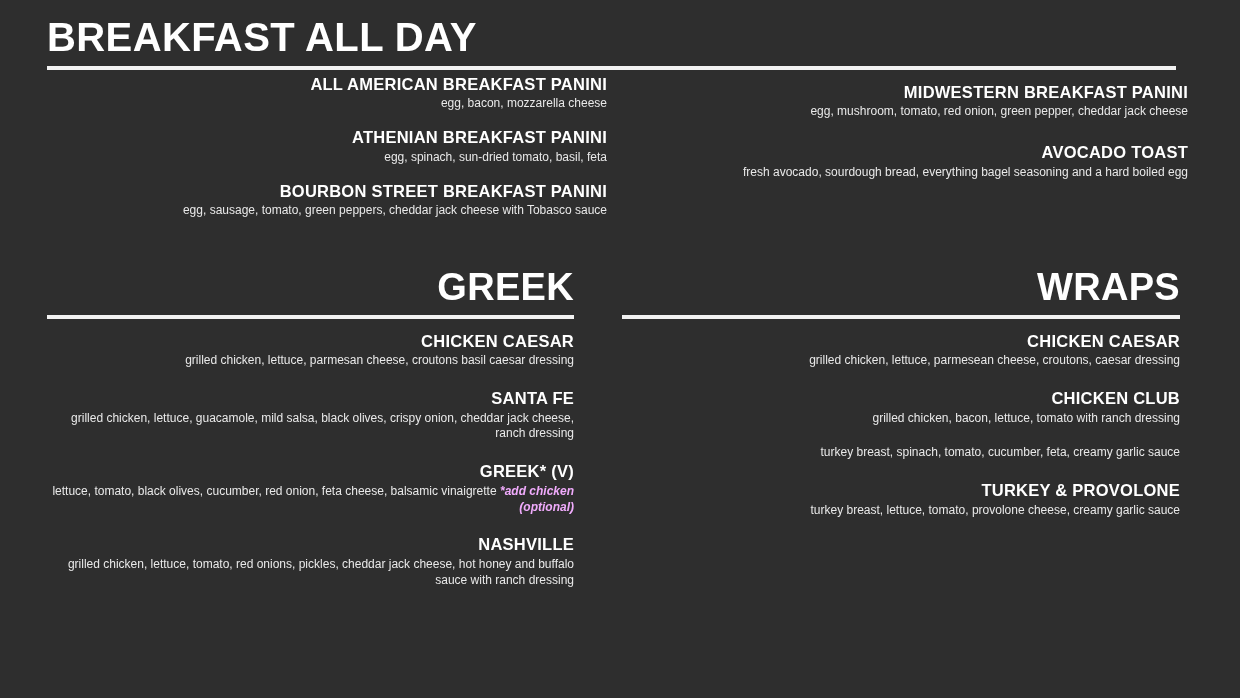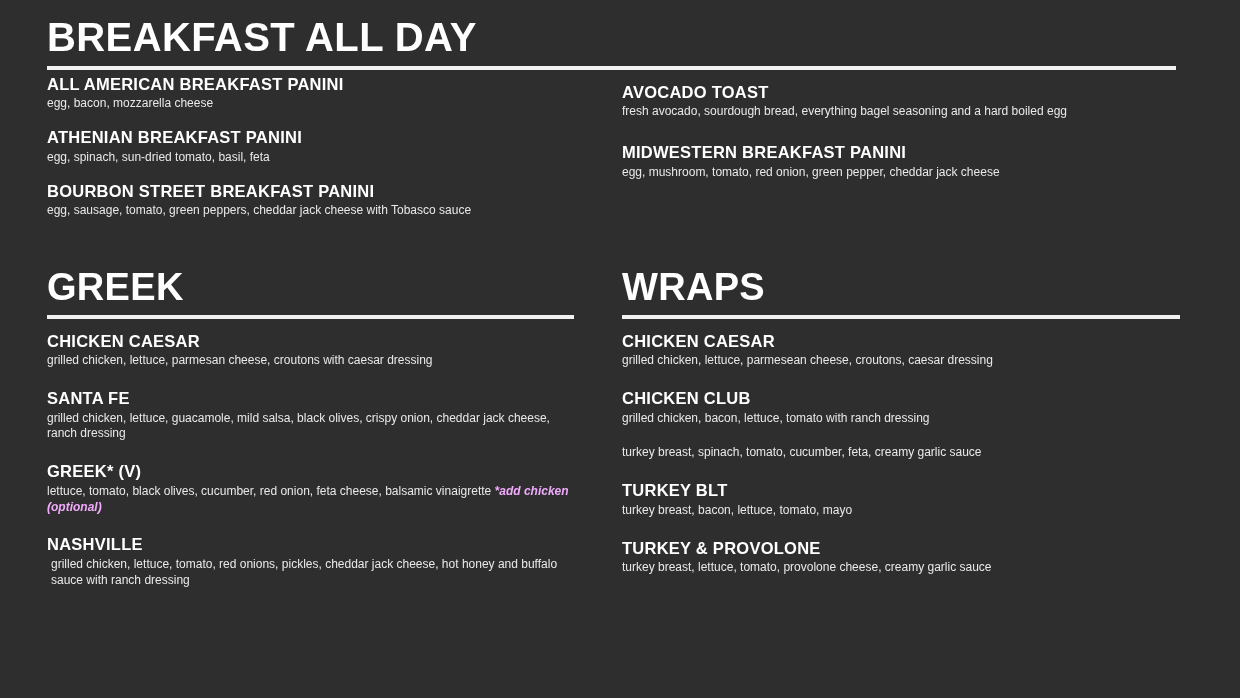--- a/index.html
+++ b/index.html
@@ -47,20 +47,21 @@
     width: 1129px;
   }
 
   
   .columns {
     position: absolute;
     left: 0;
     top: 0;
     width: 1240px;
     height: 575px;
+    text-align: right;
   }
   .col {
     position: absolute;
     top: 0;
   }
   .col-left  { left: 47px;  width: 560px; }
   .col-right { left: 622px; width: 566px; }
 
   
   .bk-left  { position: absolute; top: 74px;  width: 560px; }
@@ -152,21 +153,21 @@
         </li>
       </ul>
 
       <div class="sec-left">
         <h2 class="section-title">GREEK</h2>
         <div class="rule-section rule-left"></div>
 
         <ul class="items list-salads">
           <li class="item">
             <div class="item-name">CHICKEN CAESAR</div>
-            <div class="item-desc">grilled chicken, lettuce, parmesan cheese, croutons with caesar dressing</div>
+            <div class="item-desc">grilled chicken, lettuce, parmesan cheese, croutons basil caesar dressing</div>
           </li>
           <li class="item">
             <div class="item-name">SANTA FE</div>
             <div class="item-desc">grilled chicken, lettuce, guacamole, mild salsa, black olives, crispy onion, cheddar jack cheese, ranch dressing</div>
           </li>
           <li class="item">
             <div class="item-name">GREEK* (V)</div>
             <div class="item-desc"><span>lettuce, tomato, black olives, cucumber, red onion, feta cheese, balsamic vinaigrette </span><span class="item-note">*add chicken (optional)</span></div>
           </li>
           <li class="item">
@@ -174,50 +175,46 @@
             <div class="item-desc indented">grilled chicken, lettuce, tomato, red onions, pickles, cheddar jack cheese, hot honey and buffalo sauce with ranch dressing</div>
           </li>
         </ul>
       </div>
     </div>
 
     <div class="col col-right">
 
       <ul class="items bk-right">
         <li class="item">
+          <div class="item-name">MIDWESTERN BREAKFAST PANINI</div>
+          <div class="item-desc">egg, mushroom, tomato, red onion, green pepper, cheddar jack cheese</div>
+        </li>
+        <li class="item">
           <div class="item-name">AVOCADO TOAST</div>
           <div class="item-desc">fresh avocado, sourdough bread, everything bagel seasoning and a hard boiled egg</div>
-        </li>
-        <li class="item">
-          <div class="item-name">MIDWESTERN BREAKFAST PANINI</div>
-          <div class="item-desc">egg, mushroom, tomato, red onion, green pepper, cheddar jack cheese</div>
         </li>
       </ul>
 
       <div class="sec-right">
         <h2 class="section-title">WRAPS</h2>
         <div class="rule-section rule-right"></div>
 
         <ul class="items list-wraps">
           <li class="item">
             <div class="item-name">CHICKEN CAESAR</div>
             <div class="item-desc">grilled chicken, lettuce, parmesean cheese, croutons, caesar dressing</div>
           </li>
           <li class="item">
             <div class="item-name">CHICKEN CLUB</div>
             <div class="item-desc">grilled chicken, bacon, lettuce, tomato with ranch dressing</div>
           </li>
           <li class="item">
             <div class="item-desc">turkey breast, spinach, tomato, cucumber, feta, creamy garlic sauce</div>
           </li>
           <li class="item">
-            <div class="item-name">TURKEY BLT</div>
-            <div class="item-desc">turkey breast, bacon, lettuce, tomato, mayo</div>
-          </li>
-          <li class="item">
             <div class="item-name">TURKEY &amp; PROVOLONE</div>
             <div class="item-desc">turkey breast, lettuce, tomato, provolone cheese, creamy garlic sauce</div>
           </li>
         </ul>
       </div>
     </div>
 
   </div>
 </div>
 

